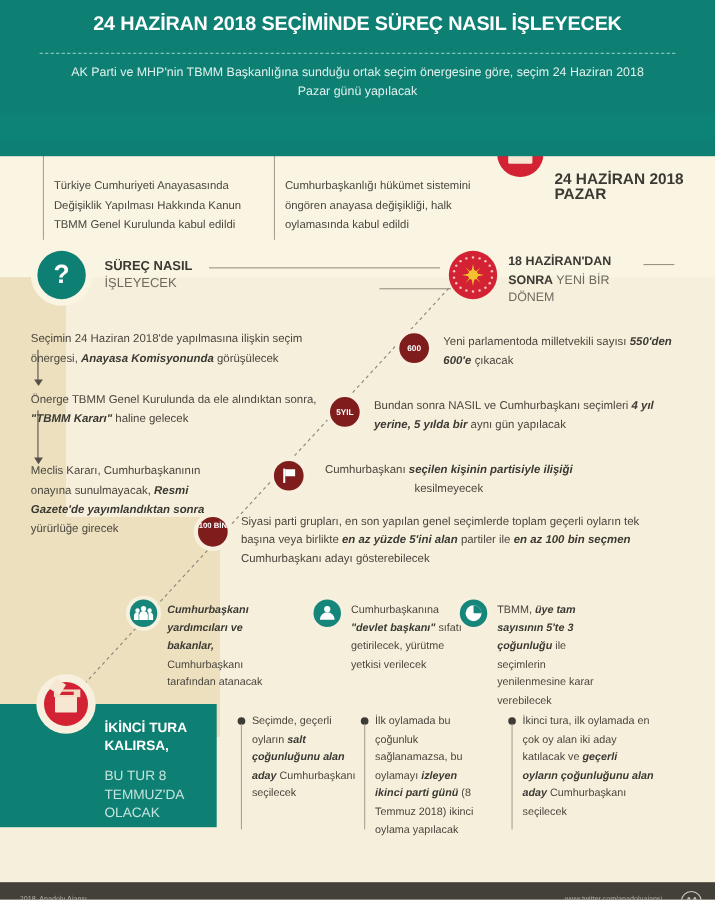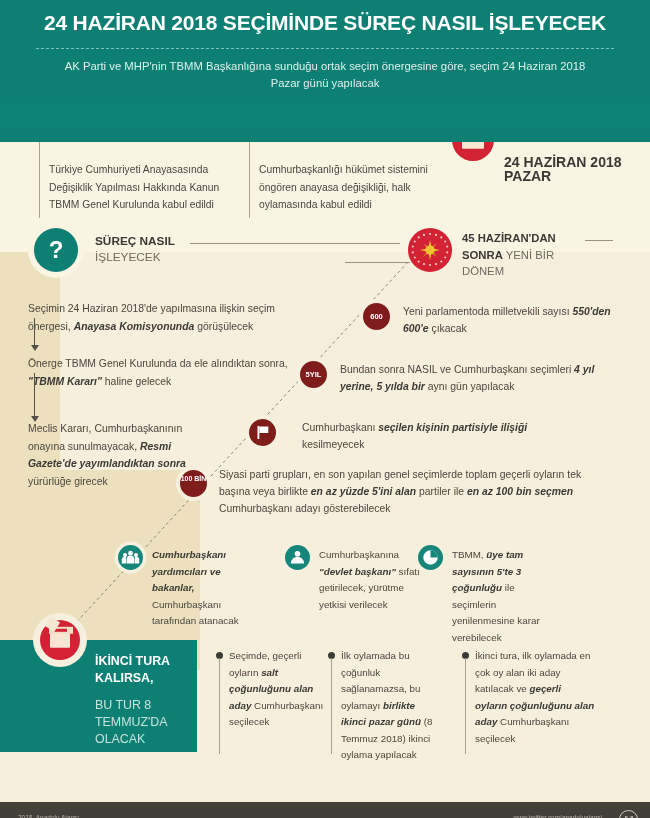--- a/index.html
+++ b/index.html
@@ -20,21 +20,21 @@
   }
   .header .wedge {
     position:absolute; left:0; bottom:-1px; width:650px; height:24px;
     background:#0d8376;
     clip-path: polygon(0 0, 0 100%, 650 100%, 650 0, 470 0, 420 100%, 230 100%, 180 0);
   }
   .title {
     position: absolute; left: 0; top: 11px; width: 650px;
     text-align: center;
     color: #ffffff;
-    font-size: 21px; font-weight: bold;
+    font-size: 18px; font-weight: bold;
     letter-spacing: -0.2px;
   }
   .dashed {
     position: absolute; left: 36px; top: 48px; width: 578px; height: 0;
     border-top: 1.5px dashed #7fc4b9;
   }
   .subtitle {
     position: absolute; left: 60px; top: 58px; width: 530px;
     text-align: center; color: #dff1ed;
     font-size: 11.3px; line-height: 17px;
@@ -300,21 +300,21 @@
         <path d="M12 22 L19 23.4 L22 22 L19 20.6 Z"></path>
         <path d="M32 22 L25 23.4 L22 22 L25 20.6 Z"></path>
         <path d="M15 15 L20.4 19.6 L22 22 L19.6 20.4 Z"></path>
         <path d="M29 29 L23.6 24.4 L22 22 L24.4 23.6 Z"></path>
         <path d="M29 15 L24.4 20.4 L22 22 L23.6 19.6 Z"></path>
         <path d="M15 29 L19.6 23.6 L22 22 L20.4 24.4 Z"></path>
       </g>
     </svg>
   </div>
   <div class="head-b">
-    <b>45 HAZİRAN'DAN</b><br>
+    <b>18 HAZİRAN'DAN</b><br>
     <b>SONRA</b><span> YENİ BİR</span><br>
     <span>DÖNEM</span>
   </div>
 
   <svg class="diag">
     <line x1="408" y1="262" x2="60" y2="640" stroke="#8a8477" stroke-width="1" stroke-dasharray="3,3"></line>
   </svg>
 
   <div class="step" style="left:28px; top:300px;">
     <div class="txt"><span>Seçimin 24 Haziran 2018'de yapılmasına ilişkin seçim önergesi, </span><i>Anayasa Komisyonunda</i><span> görüşülecek</span></div>
@@ -335,21 +335,21 @@
 
   <div class="badge" style="left:300px; top:361px;"><span>5YIL</span></div>
   <div class="rnote" style="left:340px; top:361px; width:265px;"><span>Bundan sonra NASIL ve Cumhurbaşkanı seçimleri </span><i>4 yıl yerine, 5 yılda bir</i><span> aynı gün yapılacak</span></div>
 
   <div class="badge" style="left:249px; top:419px;">
     <svg viewBox="0 0 27 27" width="27" height="27">
       <rect x="8.5" y="7" width="1.8" height="13" fill="#ffffff"></rect>
       <path d="M10.3 7.6 h9 v6.4 h-9 z" fill="#ffffff"></path>
     </svg>
   </div>
-  <div class="rnote" style="left:302px; top:419px; width:240px;"><span>Cumhurbaşkanı </span><i>seçilen kişinin partisiyle ilişiği</i><span> kesilmeyecek</span></div>
+  <div class="rnote" style="left:288px; top:419px; width:240px;text-align:center;"><span>Cumhurbaşkanı </span><i>seçilen kişinin partisiyle ilişiği</i><span> kesilmeyecek</span></div>
 
   <div class="badge two" style="left:180px; top:470px;">
       <span style="white-space:pre-line; display:block; line-height:8px;">100 BİN</span>
     </div>
   <div class="rnote" style="left:219px; top:466px; width:390px;"><span>Siyasi parti grupları, en son yapılan genel seçimlerde toplam geçerli oyların tek başına veya birlikte </span><i>en az yüzde 5'ini alan</i><span> partiler ile </span><i>en az 100 bin seçmen</i><span> Cumhurbaşkanı adayı gösterebilecek</span></div>
 
   <div class="feat" style="left:118px; top:545px;">
     <div class="fic">
       <svg viewBox="0 0 25 25" width="25" height="25">
         <circle cx="12.5" cy="8.2" r="2.4" fill="#fff"></circle>
@@ -394,21 +394,21 @@
   <div class="box2txt2">BU TUR 8 TEMMUZ'DA OLACAK</div>
 
   <div class="bb" style="left:216px; top:648px;">
     <div class="dot"></div>
     <div class="ln"></div>
     <div class="bt"><span>Seçimde, geçerli oyların </span><i>salt çoğunluğunu alan aday</i><span> Cumhurbaşkanı seçilecek</span></div>
   </div>
   <div class="bb" style="left:328px; top:648px;">
     <div class="dot"></div>
     <div class="ln"></div>
-    <div class="bt"><span>İlk oylamada bu çoğunluk sağlanamazsa, bu oylamayı </span><i>birlikte ikinci pazar günü</i><span> (8 Temmuz 2018) ikinci oylama yapılacak</span></div>
+    <div class="bt"><span>İlk oylamada bu çoğunluk sağlanamazsa, bu oylamayı </span><i>izleyen ikinci parti günü</i><span> (8 Temmuz 2018) ikinci oylama yapılacak</span></div>
   </div>
   <div class="bb" style="left:462px; top:648px; width:130px;">
     <div class="dot"></div>
     <div class="ln"></div>
     <div class="bt" style="width:120px;"><span>İkinci tura, ilk oylamada en çok oy alan iki aday katılacak ve </span><i>geçerli oyların çoğunluğunu alan aday</i><span> Cumhurbaşkanı seçilecek</span></div>
   </div>
 
   <div class="footer">
     <div class="fl">2018, Anadolu Ajansı</div>
     <div class="fr">www.twitter.com/anadoluajansi</div>

